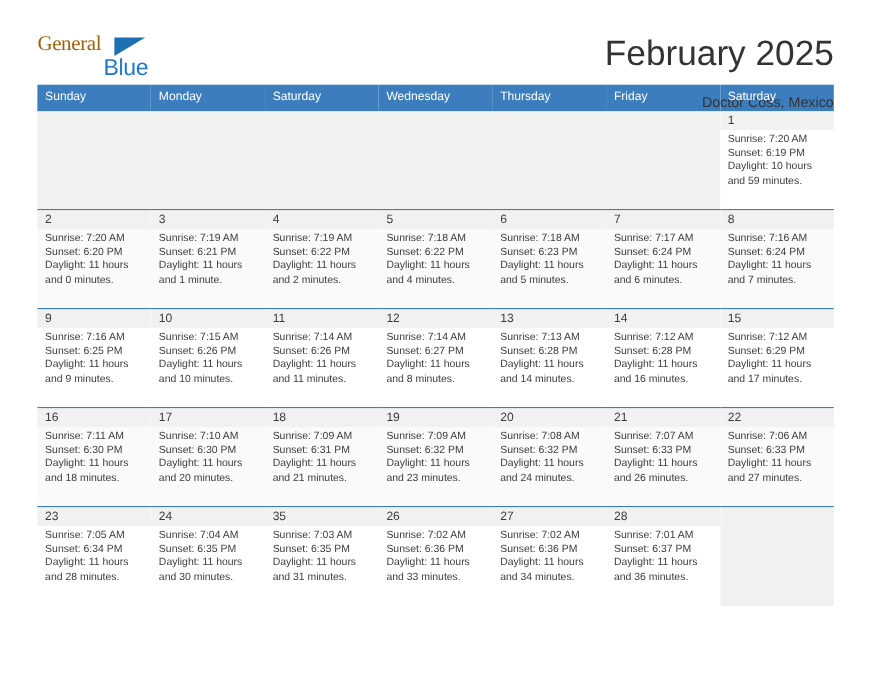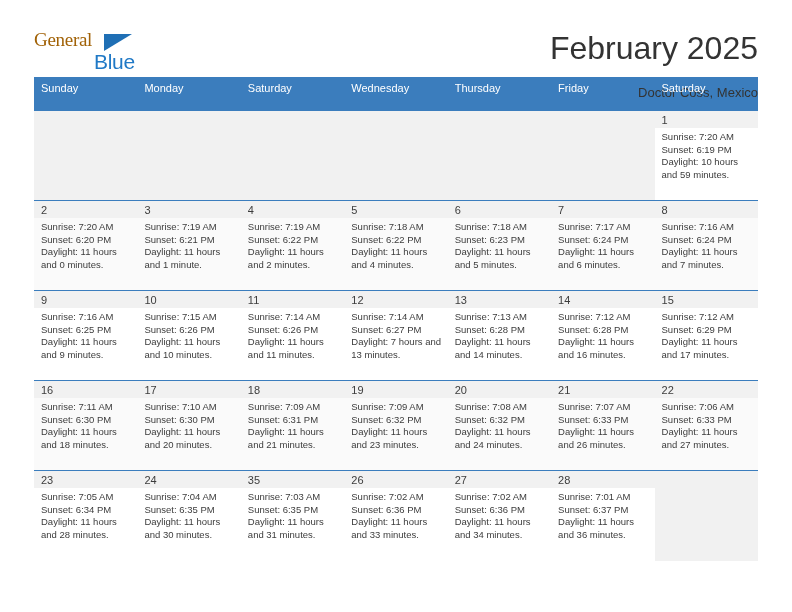--- a/index.html
+++ b/index.html
@@ -93,21 +93,21 @@
     border-collapse: collapse;
     table-layout: fixed;
   }
 
   .calendar thead th {
     background: #3b7dbd;
     color: #ffffff;
     font-size: 11px;
     font-weight: normal;
     text-align: left;
-    padding: 5px 0 16px 7px;
+    padding: 5px 0 6px 7px;
     height: 19px;
     box-sizing: border-box;
   }
 
   .calendar tbody td {
     vertical-align: top;
     border-top: 1px solid #3b7dbd;
     padding: 0;
     height: 90px;
     box-sizing: border-box;
@@ -274,21 +274,21 @@
               <div>Sunrise: 7:14 AM</div>
               <div>Sunset: 6:26 PM</div>
               <div>Daylight: 11 hours and 11 minutes.</div>
             </div>
           </td>
           <td>
             <span class="daynum">12</span>
             <div class="info">
               <div>Sunrise: 7:14 AM</div>
               <div>Sunset: 6:27 PM</div>
-              <div>Daylight: 7 hours and 13 minutes.</div>
+              <div>Daylight: 11 hours and 8 minutes.</div>
             </div>
           </td>
           <td>
             <span class="daynum">13</span>
             <div class="info">
               <div>Sunrise: 7:13 AM</div>
               <div>Sunset: 6:28 PM</div>
               <div>Daylight: 11 hours and 14 minutes.</div>
             </div>
           </td>

